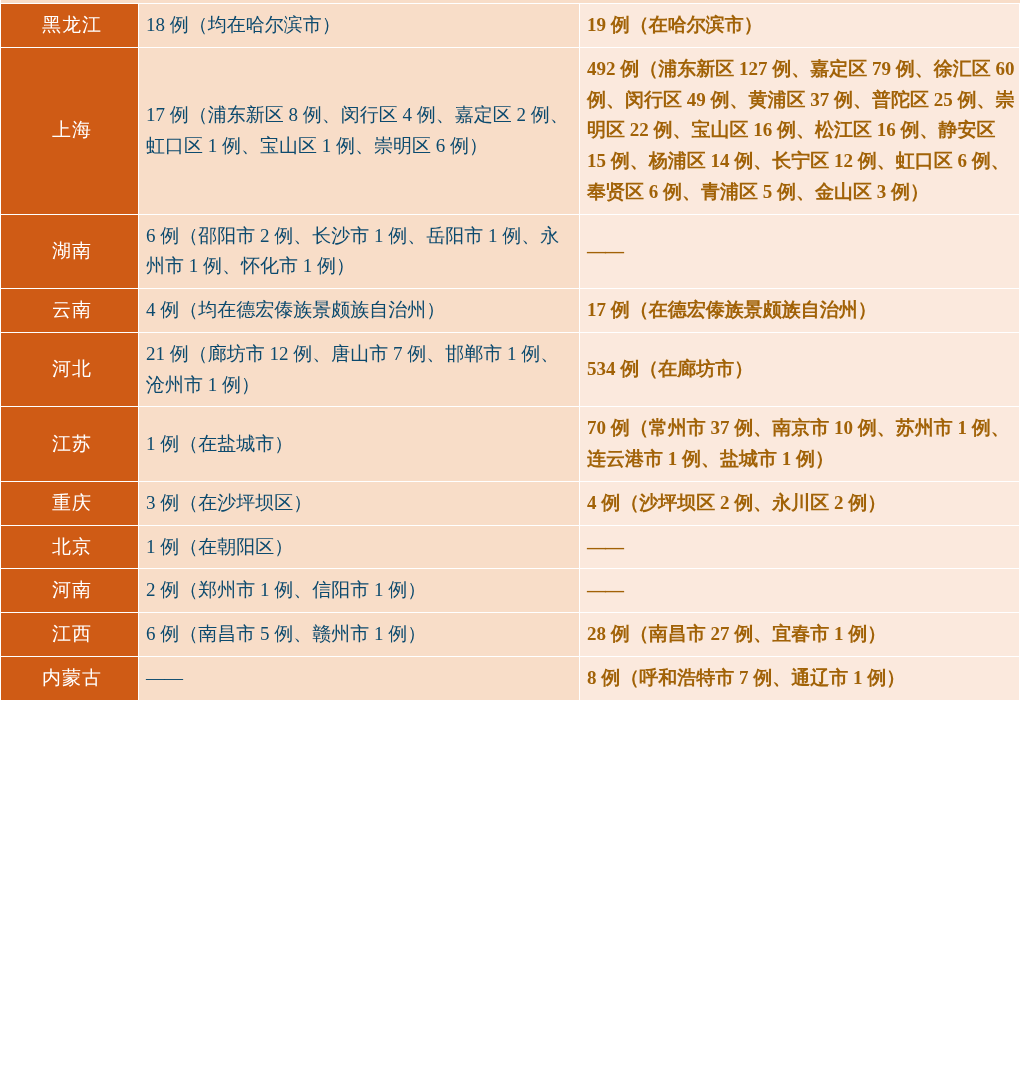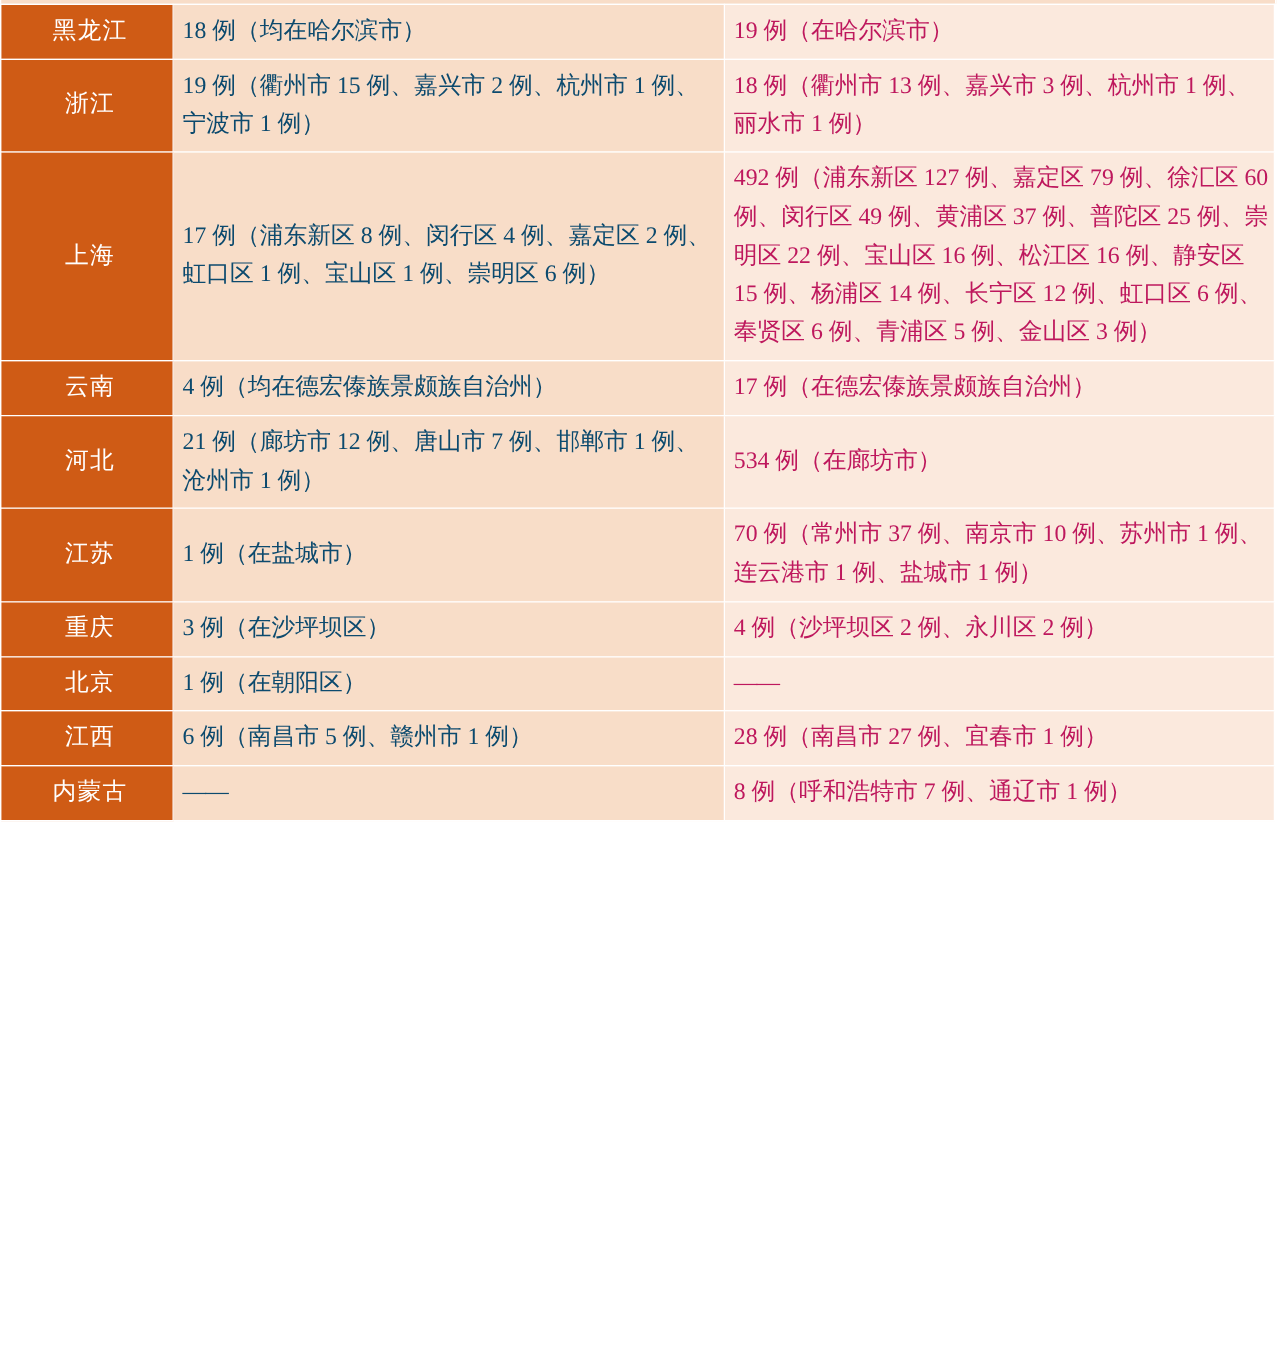--- a/index.html
+++ b/index.html
@@ -40,21 +40,22 @@
     font-size: 19px;
     letter-spacing: 1px;
     padding: 6px 2px;
   }
   td.cell-a {
     background: #f8ddc8;
     color: #0c4a6e;
   }
   td.cell-b {
     background: #fbe9dd;
-    color: #be185d;
+    color: #a16207;
+    font-weight: bold;
   }
   .dash {
     letter-spacing: -1px;
   }
   
   .top-edge {
     height: 3px;
     width: 1019px;
     background: #f8ddc8;
     border-left: 1px solid #ffffff;
@@ -72,28 +73,28 @@
       <col class="c-col1">
       <col class="c-col2">
     </colgroup>
     <tbody>
       <tr>
         <td class="province">黑龙江</td>
         <td class="cell-a">18 例（均在哈尔滨市）</td>
         <td class="cell-b">19 例（在哈尔滨市）</td>
       </tr>
       <tr>
-        <td class="province">浙江</td>
-        <td class="cell-a">19 例（衢州市 15 例、嘉兴市 2 例、杭州市 1 例、宁波市 1 例）</td>
-        <td class="cell-b">18 例（衢州市 13 例、嘉兴市 3 例、杭州市 1 例、丽水市 1 例）</td>
-      </tr>
-      <tr>
         <td class="province">上海</td>
         <td class="cell-a">17 例（浦东新区 8 例、闵行区 4 例、嘉定区 2 例、虹口区 1 例、宝山区 1 例、崇明区 6 例）</td>
         <td class="cell-b">492 例（浦东新区 127 例、嘉定区 79 例、徐汇区 60 例、闵行区 49 例、黄浦区 37 例、普陀区 25 例、崇明区 22 例、宝山区 16 例、松江区 16 例、静安区 15 例、杨浦区 14 例、长宁区 12 例、虹口区 6 例、奉贤区 6 例、青浦区 5 例、金山区 3 例）</td>
+      </tr>
+      <tr>
+        <td class="province">湖南</td>
+        <td class="cell-a">6 例（邵阳市 2 例、长沙市 1 例、岳阳市 1 例、永州市 1 例、怀化市 1 例）</td>
+        <td class="cell-b dash">——</td>
       </tr>
       <tr>
         <td class="province">云南</td>
         <td class="cell-a">4 例（均在德宏傣族景颇族自治州）</td>
         <td class="cell-b">17 例（在德宏傣族景颇族自治州）</td>
       </tr>
       <tr>
         <td class="province">河北</td>
         <td class="cell-a">21 例（廊坊市 12 例、唐山市 7 例、邯郸市 1 例、沧州市 1 例）</td>
         <td class="cell-b">534 例（在廊坊市）</td>
@@ -107,20 +108,25 @@
         <td class="province">重庆</td>
         <td class="cell-a">3 例（在沙坪坝区）</td>
         <td class="cell-b">4 例（沙坪坝区 2 例、永川区 2 例）</td>
       </tr>
       <tr>
         <td class="province">北京</td>
         <td class="cell-a">1 例（在朝阳区）</td>
         <td class="cell-b dash">——</td>
       </tr>
       <tr>
+        <td class="province">河南</td>
+        <td class="cell-a">2 例（郑州市 1 例、信阳市 1 例）</td>
+        <td class="cell-b dash">——</td>
+      </tr>
+      <tr>
         <td class="province">江西</td>
         <td class="cell-a">6 例（南昌市 5 例、赣州市 1 例）</td>
         <td class="cell-b">28 例（南昌市 27 例、宜春市 1 例）</td>
       </tr>
       <tr>
         <td class="province">内蒙古</td>
         <td class="cell-a dash">——</td>
         <td class="cell-b">8 例（呼和浩特市 7 例、通辽市 1 例）</td>
       </tr>
     </tbody>

